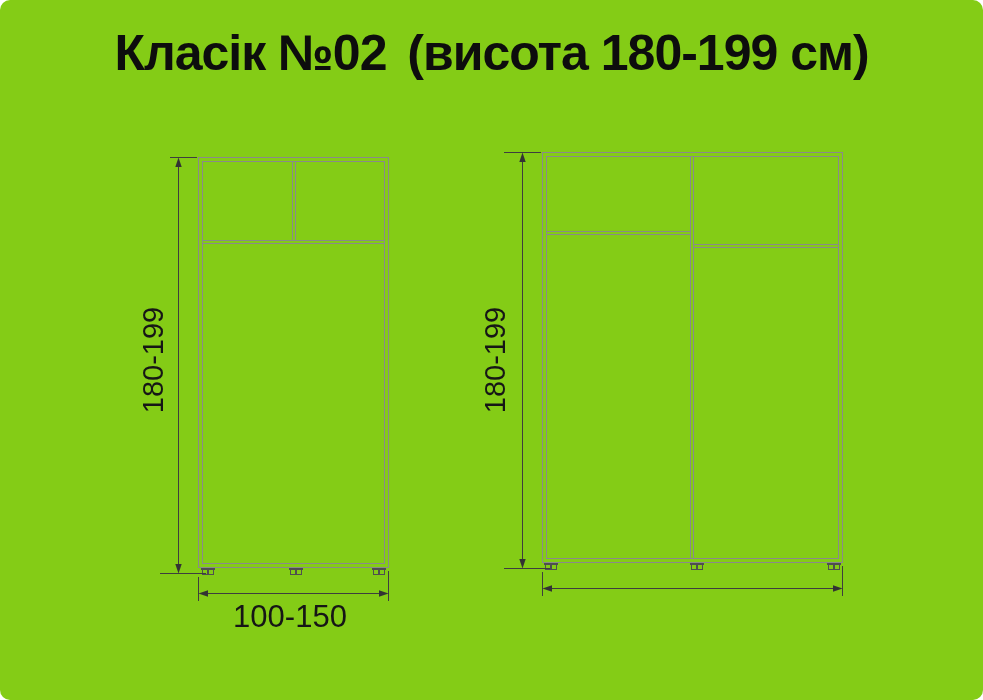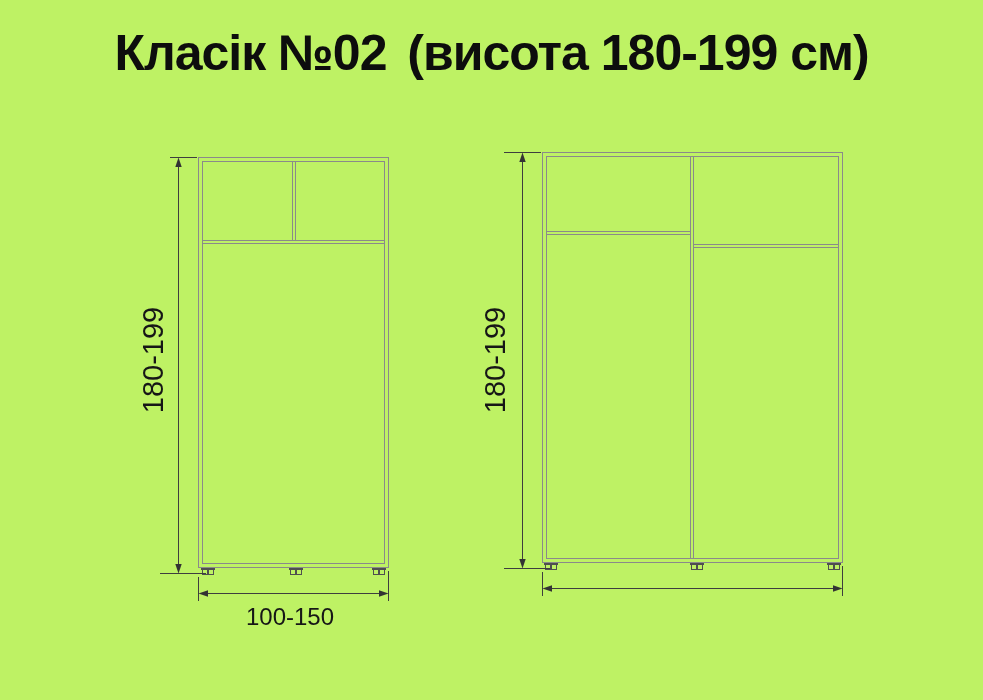--- a/index.html
+++ b/index.html
@@ -1,22 +1,23 @@
 <!DOCTYPE html>
 <html><head>
 <meta charset="utf-8">
 <style>
   html, body { margin: 0; padding: 0; background: #ffffff; }
   .page {
     position: relative;
     width: 983px;
     height: 700px;
-    background: #bef264;
+    background: #84cc16;
     font-family: "Liberation Sans", sans-serif;
     overflow: hidden;
+    border-radius: 10px;
   }
   .title {
     position: absolute;
     top: 24px;
     left: 0;
     width: 100%;
     margin: 0;
     text-align: center;
     font-size: 50px;
     font-weight: 700;
@@ -46,21 +47,21 @@
     width: 160px;
     height: 30px;
     line-height: 30px;
     font-size: 29px;
     transform: rotate(-90deg);
   }
   .dim-label.horizontal {
     width: 220px;
     height: 40px;
     line-height: 40px;
-    font-size: 24px;
+    font-size: 31px;
   }
 </style>
 </head>
 <body>
 
 <div class="page">
 
   <h1 class="title">
     <span>Класік №02</span>
     <span class="sub">(висота 180-199 см)</span>

